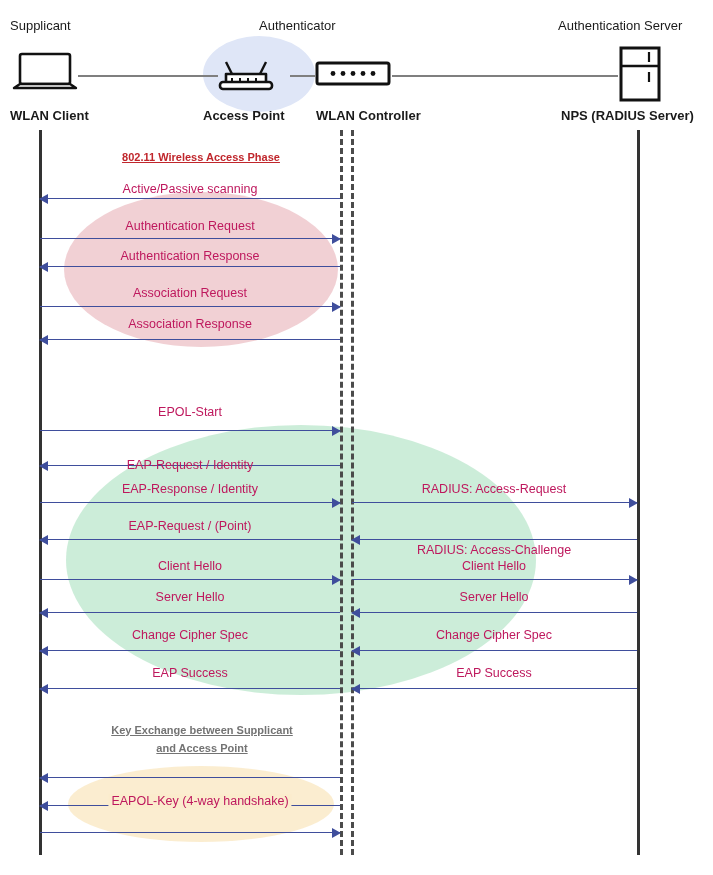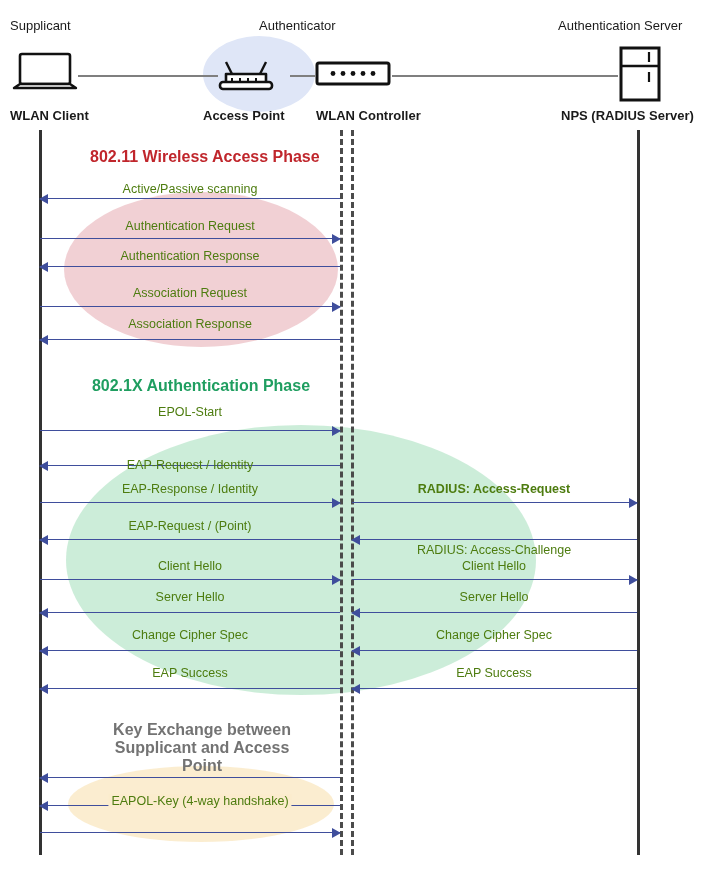--- a/index.html
+++ b/index.html
@@ -61,25 +61,26 @@
   
   .phase-ellipse {
     position: absolute;
     border-radius: 50%;
     opacity: 0.95;
   }
 
   
   .phase-title {
     position: absolute;
-    font-size: 16px;
+    font-size: 11px;
     font-weight: bold;
     text-align: center;
     white-space: nowrap;
     line-height: 18px;
+    text-decoration: underline;
   }
   .phase-title.two-line { white-space: normal; width: 200px; }
 
   
   .msg {
     position: absolute;
     height: 2px;
   }
   .msg .shaft {
     position: absolute;
@@ -101,21 +102,21 @@
     right: -1px;
     border-left: 9px solid #3f4e9c;
   }
   .msg.left .head {
     left: -1px;
     border-right: 9px solid #3f4e9c;
   }
   .msg-label {
     position: absolute;
     font-size: 12.5px;
-    color: #4d7c0f;
+    color: #be185d;
     text-align: right;
     white-space: nowrap;
     transform: translateX(-50%);
   }
 
   
   .connector {
     position: absolute;
     height: 0;
     border-top: 2px solid #7f7f7f;
@@ -188,21 +189,20 @@
   <div class="phase-ellipse" style="left:64px; top:192px; width:274px; height:155px; background:#f0cdd2;"></div>
   <div class="phase-ellipse" style="left:66px; top:425px; width:470px; height:270px; background:#c9ecd7;"></div>
   <div class="phase-ellipse" style="left:68px; top:766px; width:266px; height:76px; background:#fbeccd;"></div>
 
   <div class="lifeline" style="left:39px; top:130px; height:725px;"></div>
   <div class="lifeline-dashed" style="left:340px; top:130px; height:725px;"></div>
   <div class="lifeline-dashed" style="left:351px; top:130px; height:725px;"></div>
   <div class="lifeline" style="left:637px; top:130px; height:725px;"></div>
 
   <div class="phase-title" style="left:90px; top:148px; width:222px; color:#c0262c;">802.11 Wireless Access Phase</div>
-  <div class="phase-title" style="left:90px; top:377px; width:222px; color:#1f9e60;">802.1X Authentication Phase</div>
   <div class="phase-title two-line" style="left:100px; top:721px; width:204px; color:#737373;">Key Exchange between Supplicant and Access Point</div>
 
   <div class="msg left" style="left:40px; top:198px; width:300px;">
       <div class="shaft"></div>
       <div class="head"></div>
     </div>
   <div class="msg-label" style="left:190px; top:182px;">Active/Passive scanning</div>
 
   <div class="msg right" style="left:40px; top:238px; width:300px;">
       <div class="shaft"></div>
@@ -273,21 +273,21 @@
   <div class="msg left" style="left:40px; top:688px; width:300px;">
       <div class="shaft"></div>
       <div class="head"></div>
     </div>
   <div class="msg-label" style="left:190px; top:666px;">EAP Success</div>
 
   <div class="msg right" style="left:352px; top:502px; width:285px;">
       <div class="shaft"></div>
       <div class="head"></div>
     </div>
-  <div class="msg-label" style="left:494px; top:482px;font-weight:bold;">RADIUS: Access-Request</div>
+  <div class="msg-label" style="left:494px; top:482px;">RADIUS: Access-Request</div>
 
   <div class="msg left" style="left:352px; top:539px; width:285px;">
       <div class="shaft"></div>
       <div class="head"></div>
     </div>
   <div class="msg-label" style="left:494px; top:519px;margin-top:24px;">RADIUS: Access-Challenge</div>
 
   <div class="msg right" style="left:352px; top:579px; width:285px;">
       <div class="shaft"></div>
       <div class="head"></div>

